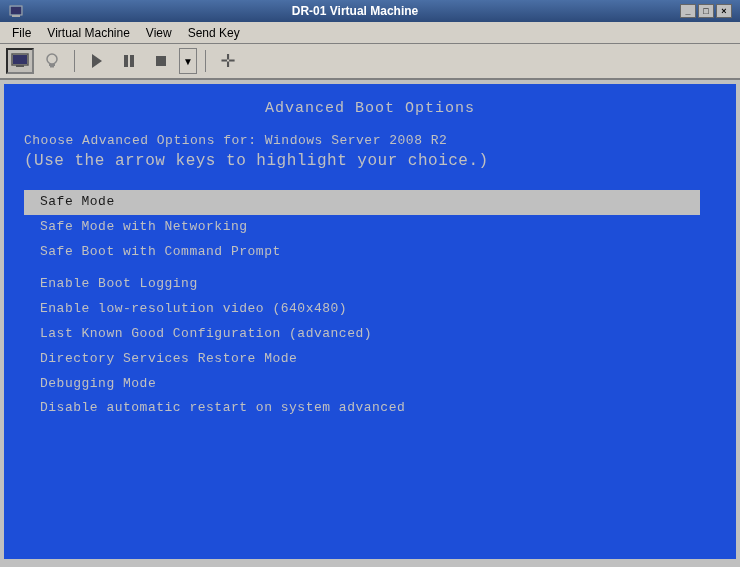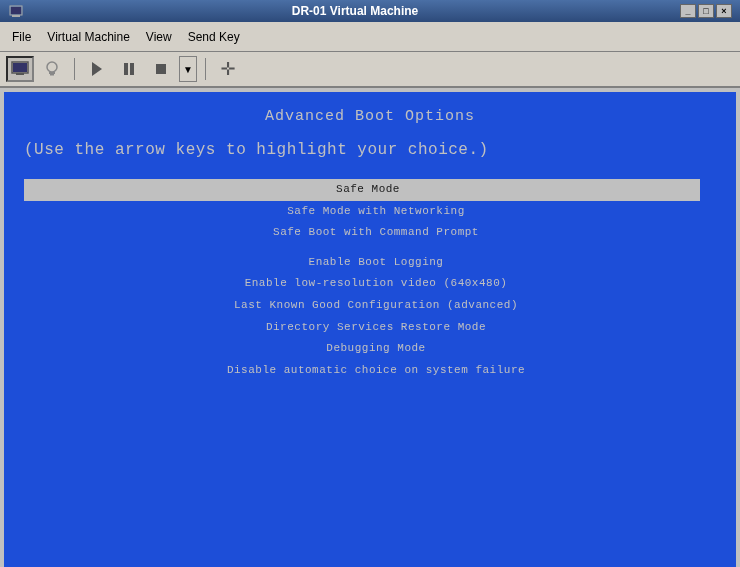--- a/index.html
+++ b/index.html
@@ -57,21 +57,21 @@
       display: flex;
       align-items: center;
       justify-content: center;
       cursor: pointer;
       color: #000;
     }
 
     
     .menu-bar {
       background: #d4d0c8;
-      height: 30px;
+      height: 22px;
       display: flex;
       align-items: center;
       padding: 0 4px;
       font-size: 12px;
       border-bottom: 1px solid #808080;
     }
 
     .menu-item {
       padding: 2px 8px;
       cursor: pointer;
@@ -157,27 +157,26 @@
     }
 
     .screen-subtitle2 {
       font-size: 16px;
       color: #c0c0c0;
       margin-bottom: 20px;
       letter-spacing: 0.5px;
     }
 
     .boot-option {
-      font-size: 11px;
+      font-size: 13px;
       color: #c0c0c0;
       padding: 2px 4px;
       padding-left: 16px;
       letter-spacing: 0.5px;
       line-height: 1.6;
-      text-align: center;
     }
 
     .boot-option.selected {
       background: #c0c0c0;
       color: #1a1a1a;
       padding-left: 16px;
       display: inline-block;
       width: calc(100% - 16px);
     }
 
@@ -252,20 +251,21 @@
   </div>
   <div class="toolbar-separator"></div>
   <div class="toolbar-btn" style="font-size:18px; color:#555;">
     ✛
   </div>
 </div>
 
 <div class="vm-screen">
   <div class="screen-title">Advanced Boot Options</div>
 
+  <div class="screen-subtitle">Choose Advanced Options for: Windows Server 2008 R2</div>
   <div class="screen-subtitle2">(Use the arrow keys to highlight your choice.)</div>
 
   <div class="options-container">
 
     <div class="boot-option-group">
       <div class="boot-option selected">
         <span>Safe Mode</span>
       </div>
       <div class="boot-option">
         <span>Safe Mode with Networking</span>
@@ -285,17 +285,17 @@
       <div class="boot-option">
         <span>Last Known Good Configuration (advanced)</span>
       </div>
       <div class="boot-option">
         <span>Directory Services Restore Mode</span>
       </div>
       <div class="boot-option">
         <span>Debugging Mode</span>
       </div>
       <div class="boot-option">
-        <span>Disable automatic choice on system failure</span>
+        <span>Disable automatic restart on system advanced</span>
       </div>
     </div>
   </div>
 </div>
 
 </body></html>

